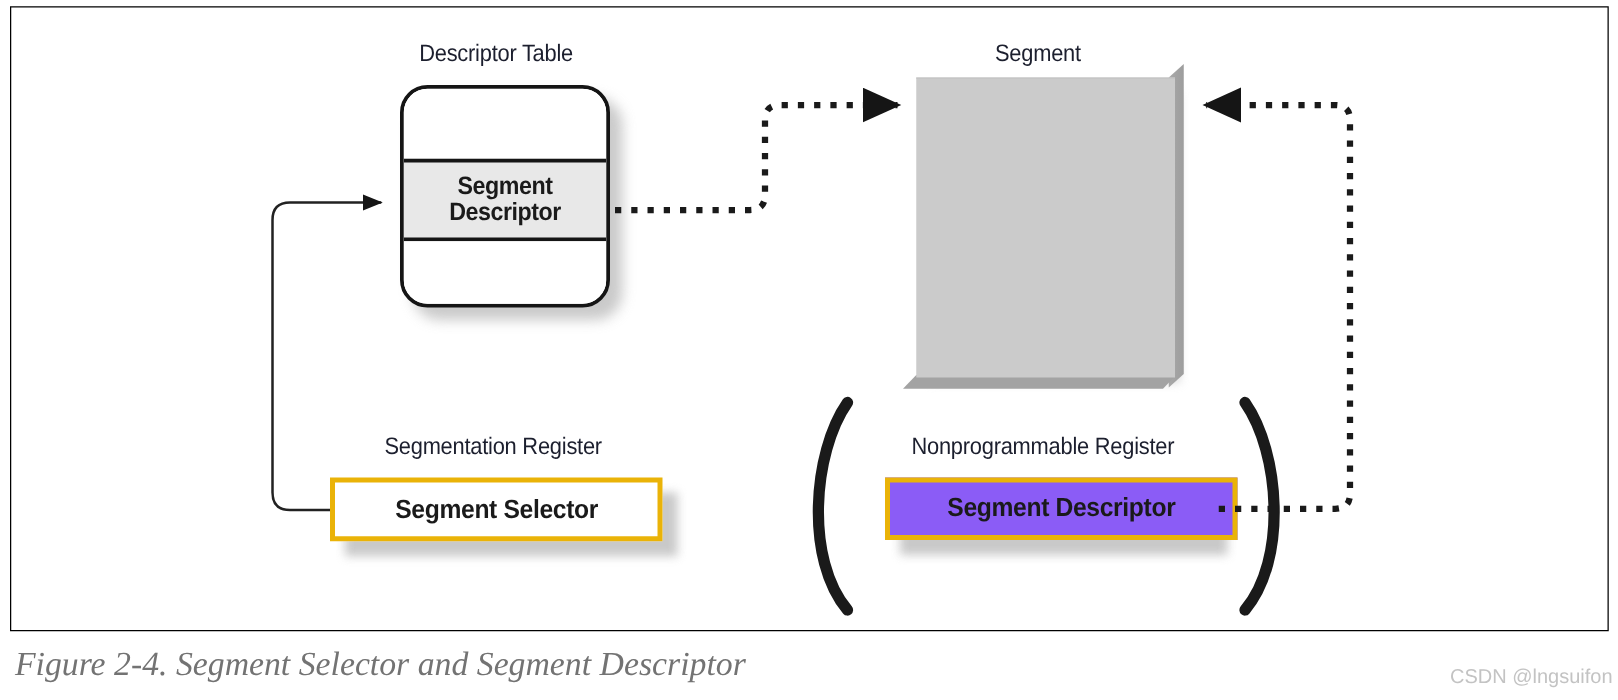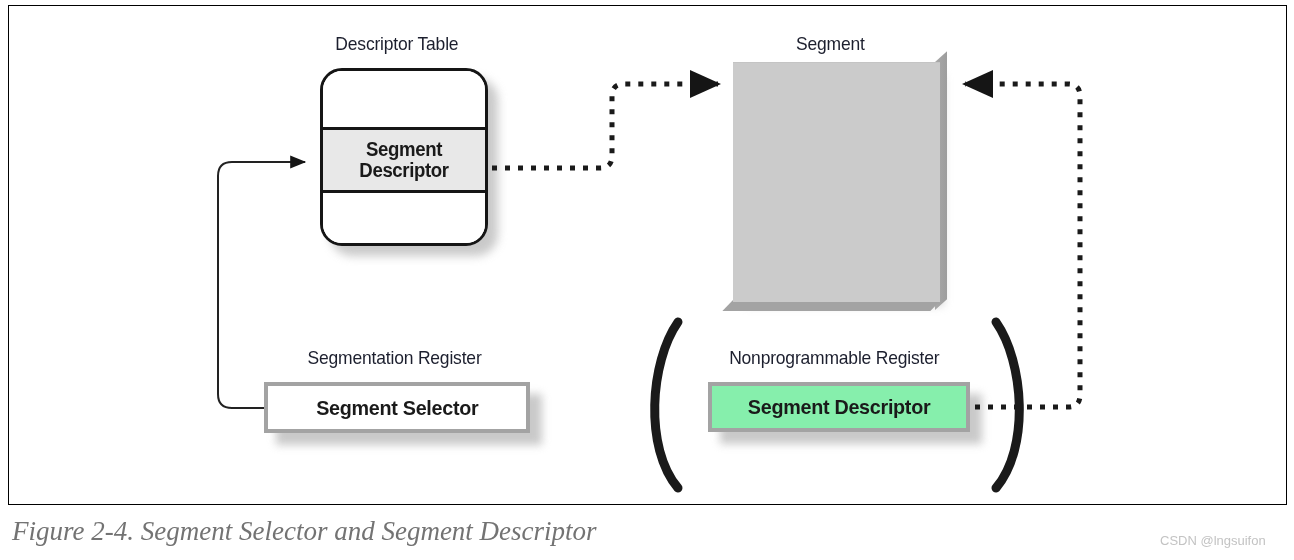--- a/index.html
+++ b/index.html
@@ -140,21 +140,21 @@
 
   
   .reg-box-shadow {
     position: absolute;
     background: #c0c0c0;
     filter: blur(4px);
     opacity: 0.85;
   }
   .reg-box {
     position: absolute;
-    border: 4px solid #a3a3a3;
+    border: 4px solid #eab308;
     box-sizing: border-box;
     display: flex;
     align-items: center;
     justify-content: center;
   }
   .reg-box-text {
     font-family: "Liberation Sans", sans-serif;
     font-weight: 700;
     font-size: 21px;
     color: #1a1a1a;
@@ -166,43 +166,43 @@
   #segment-selector-shadow { left: 276px; top: 394px; width: 266px; height: 51px; }
   #segment-selector-box {
     left: 264px; top: 382px;
     width: 266px; height: 51px;
     background: #ffffff;
   }
 
   #nonprog-descriptor-shadow { left: 720px; top: 394px; width: 262px; height: 50px; }
   #nonprog-descriptor-box {
     left: 708px; top: 382px;
-    width: 262px; height: 50px;
-    background: #86efac;
+    width: 282px; height: 50px;
+    background: #8b5cf6;
   }
 
   
   .caption {
     position: absolute;
     left: 12px;
     top: 516px;
     font-family: "Liberation Serif", serif;
     font-style: italic;
     font-size: 27px;
     color: #737373;
     white-space: nowrap;
   }
 
   
   .watermark {
     position: absolute;
     left: 1160px;
     top: 533px;
     font-family: "Liberation Sans", sans-serif;
-    font-size: 13px;
+    font-size: 16px;
     color: #c3c3c3;
     white-space: nowrap;
   }
 </style>
 </head>
 <body>
 
 <div id="figure-root">
 
   <div class="figure-frame"></div>

